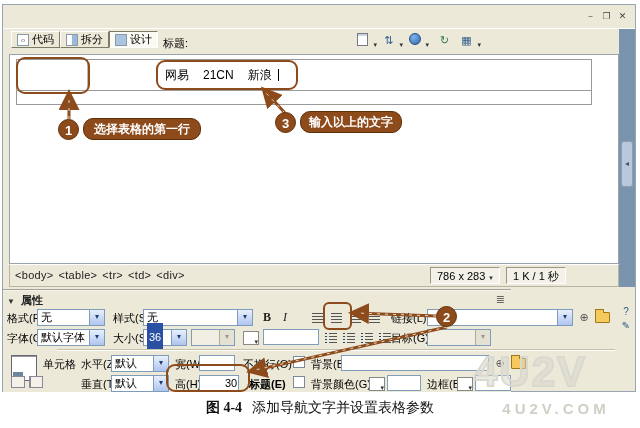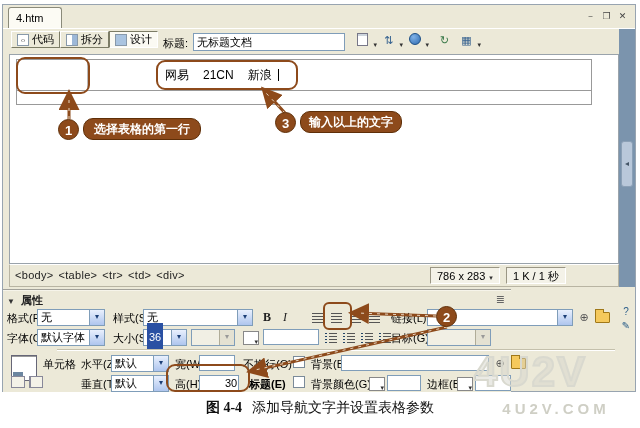--- a/index.html
+++ b/index.html
@@ -117,42 +117,40 @@
           z-index:60;pointer-events:none;font-family:"Liberation Sans",sans-serif;}
   .wm-small{position:absolute;left:474px;top:400px;width:164px;text-align:center;font-size:15px;
           font-weight:bold;letter-spacing:4px;color:#cfcfc5;z-index:60;pointer-events:none;}
 </style>
 </head>
 <body>
 
 <div class="stage">
   <div class="app">
 
-    <div class="tab">4.htm</div>
     <div class="winbtns">
       <span class="winbtn">－</span>
       <span class="winbtn">❐</span>
       <span class="winbtn">✕</span>
     </div>
     <div class="tabstrip-line"></div>
 
     <div class="tbtn" style="left:8px;top:26px;">
       <span class="mini-ico">‹›</span>
       <span>代码</span>
     </div>
     <div class="tbtn" style="left:57px;top:26px;">
       <span class="mini-ico split"></span>
       <span>拆分</span>
     </div>
     <div class="tbtn active" style="left:106px;top:26px;">
       <span class="mini-ico design"></span>
       <span>设计</span>
     </div>
     <div class="abs" style="left:160px;top:31px;">标题:</div>
-    <input class="txtinput" style="left: 190px; top: 28px; width: 152px;" value="无标题文档">
     <div class="ficon" style="left:352px;top:28px;">
       <span class="docpage"></span><span class="dd">▾</span>
     </div>
     <div class="ficon" style="left:378px;top:28px;">
       <span>⇅</span><span class="dd">▾</span>
     </div>
     <div class="ficon" style="left:404px;top:28px;">
       <span class="globe"></span><span class="dd">▾</span>
     </div>
     <div class="ficon" style="left:434px;top:28px;color:#3a7a4a;">↻</div>

